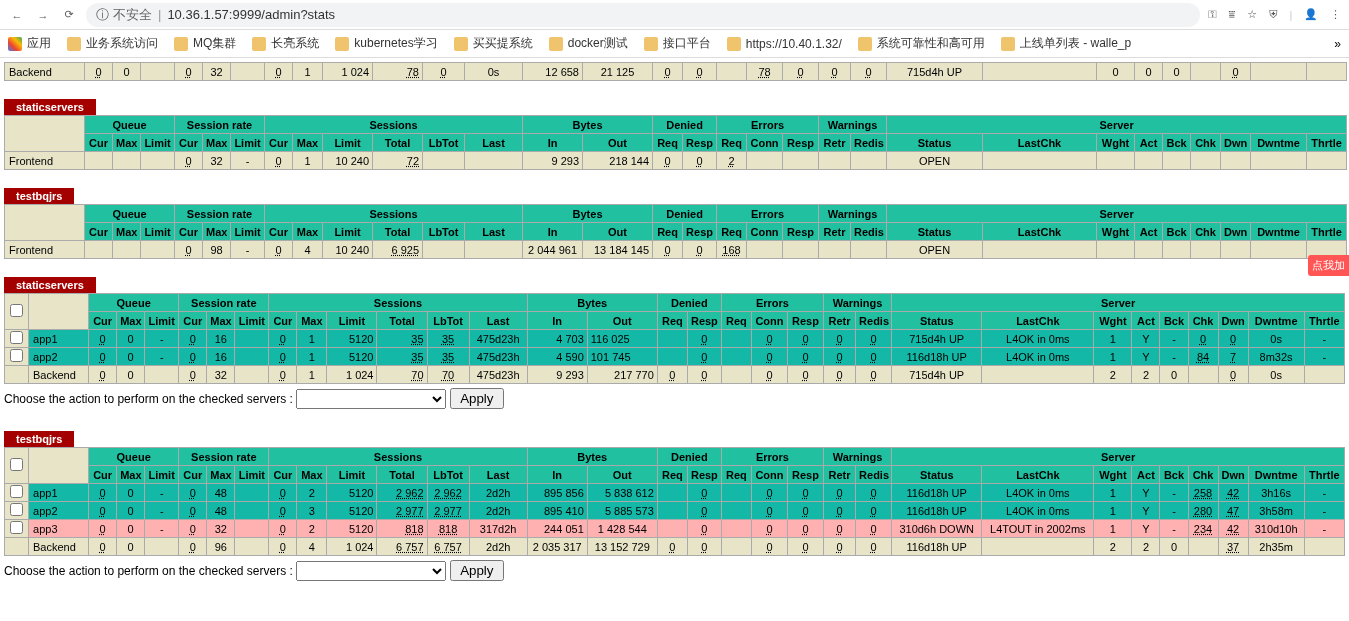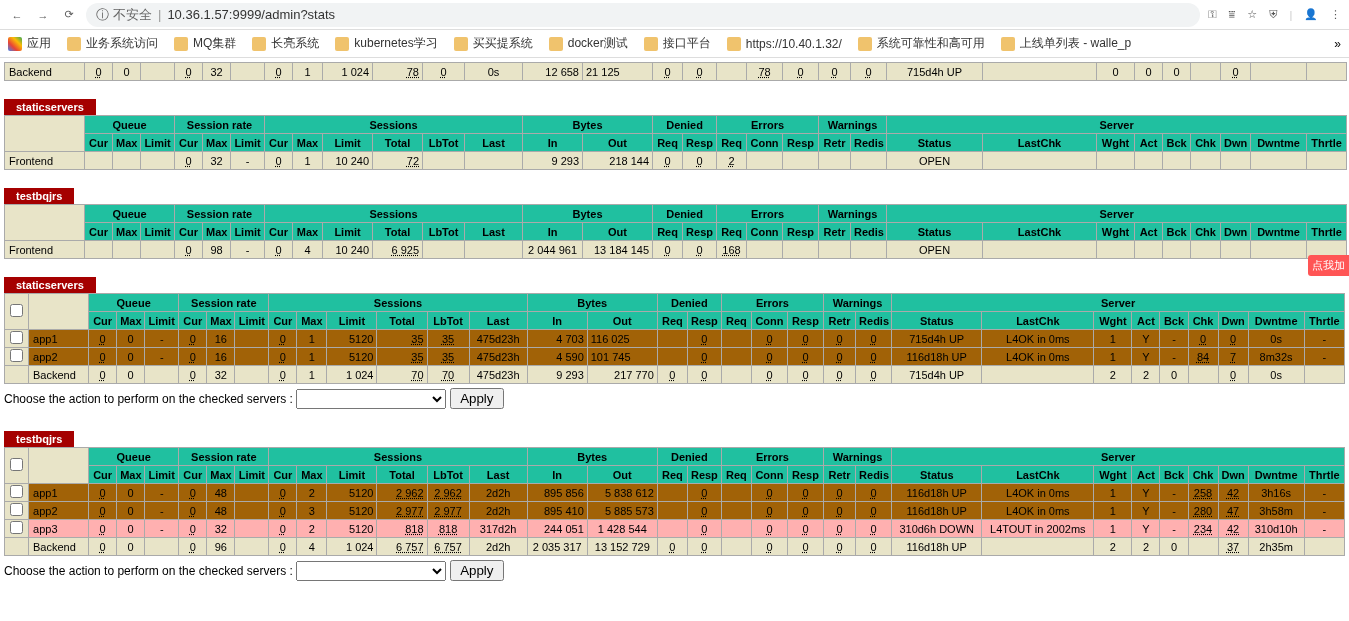--- a/index.html
+++ b/index.html
@@ -15,21 +15,21 @@
 .bm-icon.apps{background:linear-gradient(45deg,#4285f4,#ea4335,#fbbc05,#34a853)}
 .content{padding:4px}
 table{border-collapse:collapse;width:100%;table-layout:fixed;font-size:11px}
 td,th{border:1px solid #aaa;padding:1px 3px;text-align:center;height:18px;overflow:hidden;white-space:nowrap}
 .name-col{text-align:left;padding-left:4px}
 .section-title{background:#a50000;color:#fff;font-weight:bold;display:inline-block;padding:2px 12px}
 .hdr-grp{background:#20c0a0;color:#000;font-weight:bold}
 .hdr-col{background:#20c0a0;color:#000;font-weight:bold}
 .row-be{background:#e8e4c8}
 .row-fe{background:#e8e4c8}
-.row-s{background:#a16207}
+.row-s{background:#14b8a6}
 .row-d{background:#ffb0b0}
 .section-wrap{margin-top:18px}
 .action-form{padding:4px 0;font-size:12px}
 .action-form select{width:150px;height:20px}
 .action-form button{padding:1px 8px;margin-left:4px}
 .corner{background:#e8e4c8}
 .u{text-decoration:underline dotted}
 .float-badge{position:fixed;right:0;top:255px;background:#ff5555;color:#fff;font-size:11px;padding:3px 4px;border-radius:3px 0 0 3px}
 </style>
 </head>
@@ -148,21 +148,21 @@
           <td><span class="u">0</span></td>
           <td><span>32</span></td>
           <td><span></span></td>
           <td><span class="u">0</span></td>
           <td><span>1</span></td>
           <td style="text-align:right"><span>1 024</span></td>
           <td style="text-align:right"><span class="u">78</span></td>
           <td><span class="u">0</span></td>
           <td><span>0s</span></td>
           <td style="text-align:right"><span>12 658</span></td>
-          <td style="text-align:left"><span>21 125</span></td>
+          <td style="text-align:center"><span>21 125</span></td>
           <td><span class="u">0</span></td>
           <td><span class="u">0</span></td>
           <td><span></span></td>
           <td><span class="u">78</span></td>
           <td><span class="u">0</span></td>
           <td><span class="u">0</span></td>
           <td><span class="u">0</span></td>
           <td><span>715d4h UP</span></td>
           <td><span></span></td>
           <td><span>0</span></td>

